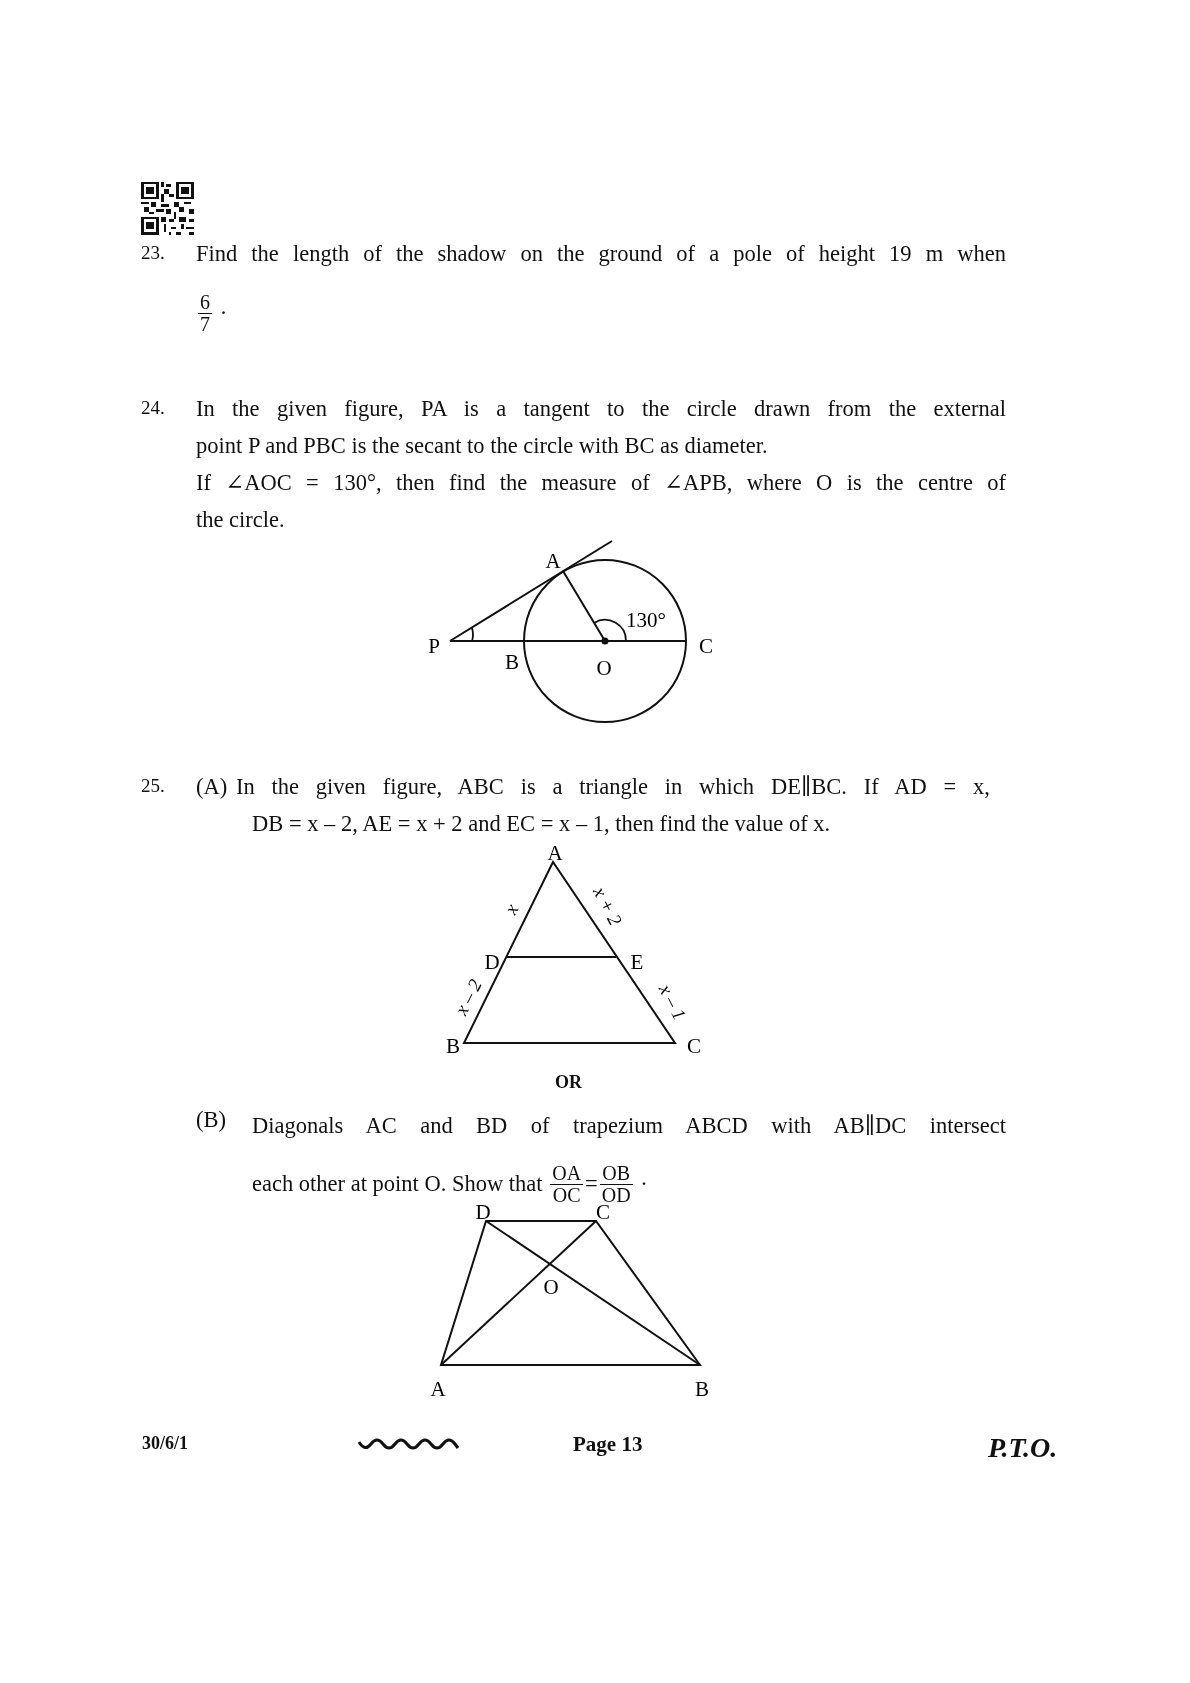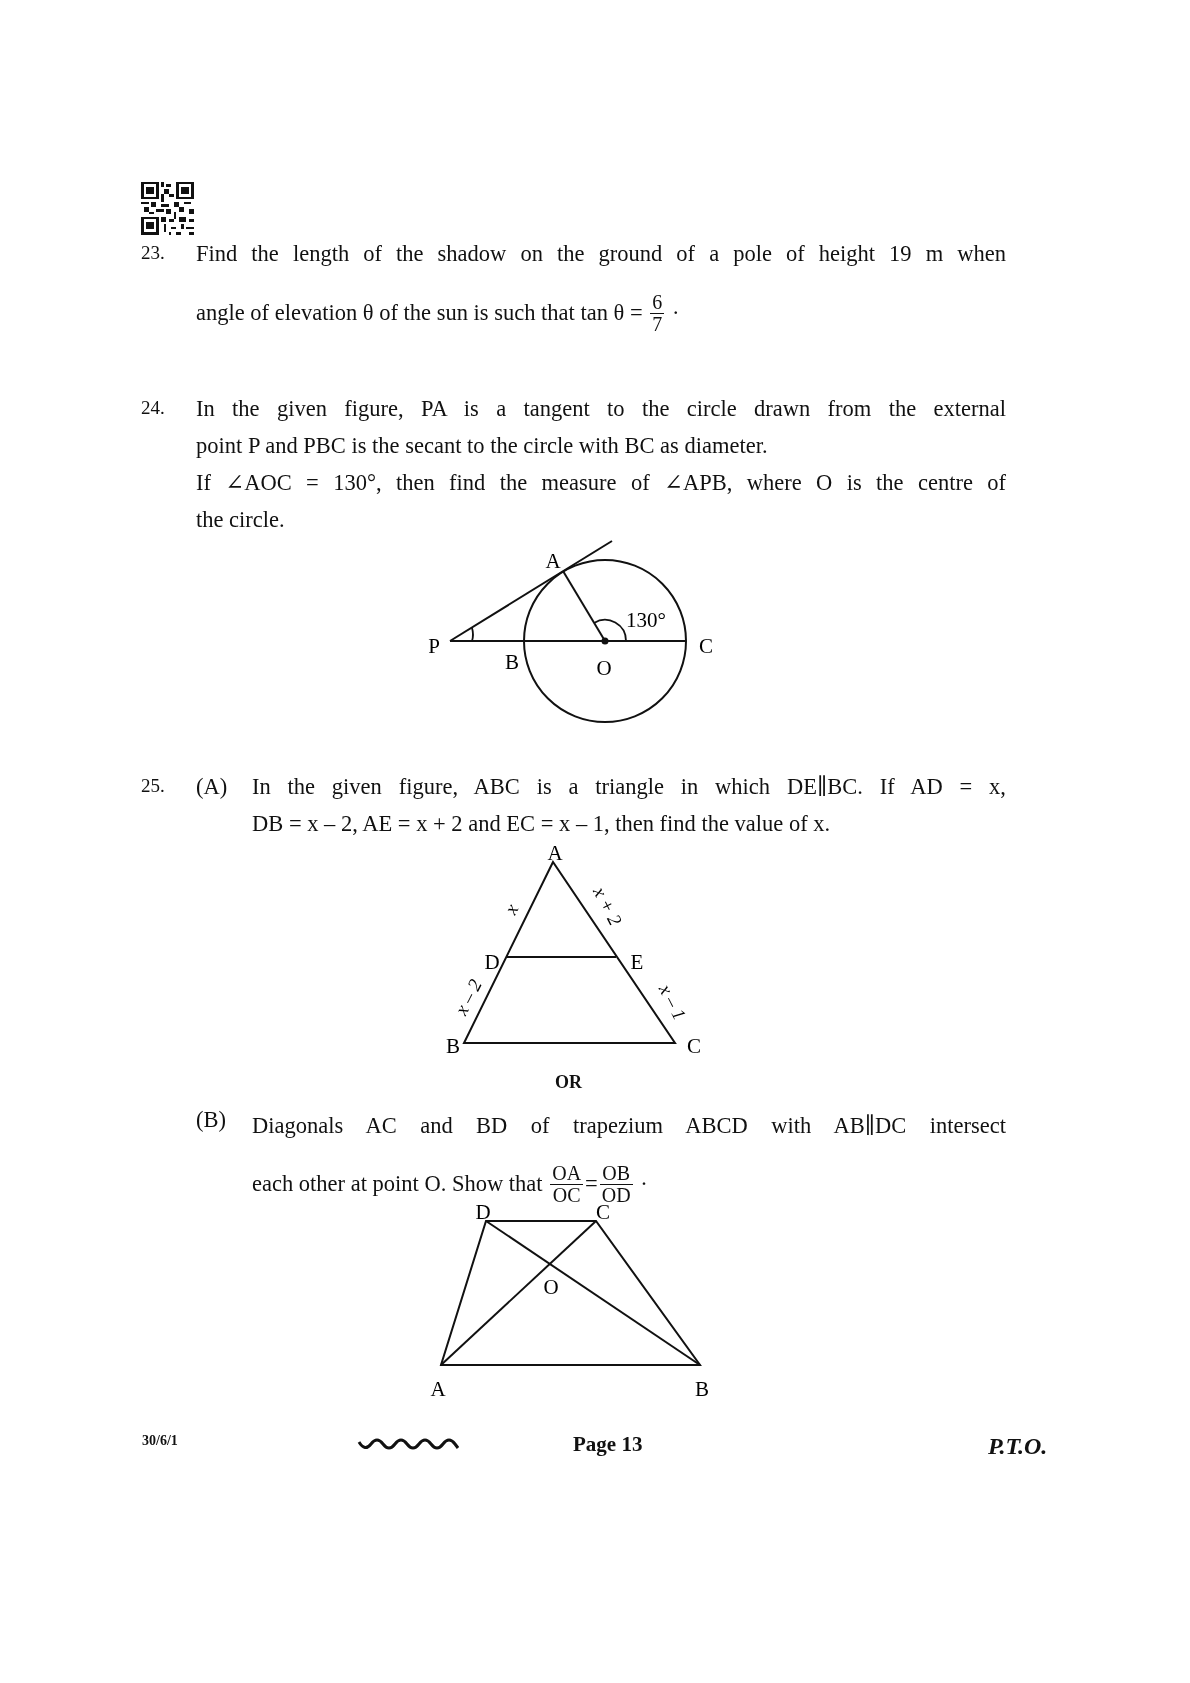--- a/index.html
+++ b/index.html
@@ -58,21 +58,20 @@
       <rect x="14" y="20" width="2" height="1" fill="#111"></rect>
     <rect x="19" y="20" width="2" height="1" fill="#111"></rect>
       <rect x="11" y="20" width="1" height="1" fill="#111"></rect>
   </svg>
 </div>
 
 <div>
   <span class="abs txt qnum" style="left:141px;top:243px;">23.</span>
   <div class="abs txt just" style="left:196px;top:243px;width:810px;">Find the length of the shadow on the ground of a pole of height 19 m when</div>
   <div class="abs txt" style="left:196px;top:292px;">
-    <span style="vertical-align:middle;">angle of elevation θ of the sun is such that tan θ =</span>
     <span class="frac">
       <span class="num">6</span>
       <span class="den">7</span>
     </span>
     <span style="vertical-align:middle;">·</span>
   </div>
 </div>
 
 <div>
   <span class="abs txt qnum" style="left:141px;top:398px;">24.</span>
@@ -94,21 +93,21 @@
     <text x="512" y="669" font-size="21" text-anchor="middle">B</text>
     <text x="604" y="675" font-size="21" text-anchor="middle">O</text>
     <text x="706" y="653" font-size="21" text-anchor="middle">C</text>
     <text x="646" y="627" font-size="21" text-anchor="middle">130°</text>
   </svg>
 </div>
 
 <div>
   <span class="abs txt qnum" style="left:141px;top:776px;">25.</span>
   <span class="abs txt" style="left:196px;top:776px;">(A)</span>
-  <div class="abs txt just" style="left:252px;top:776px;width:754px;">In the given figure, ABC is a triangle in which DE∥BC. If AD = x,</div>
+  <div class="abs txt just" style="left:236px;top:776px;width:754px;">In the given figure, ABC is a triangle in which DE∥BC. If AD = x,</div>
   <div class="abs txt" style="left:252px;top:813px;">DB = x – 2, AE = x + 2 and EC  = x – 1, then find the value of x.</div>
 
   <svg class="abs" style="left:0;top:0;" width="1190" height="1100" viewBox="0 0 1190 1100">
     <polygon points="553,862 464,1043 675,1043" fill="none" stroke="#111" stroke-width="2"></polygon>
     <line x1="507" y1="957" x2="616" y2="957" stroke="#111" stroke-width="2"></line>
     <text x="555" y="860" font-size="21" text-anchor="middle">A</text>
     <text x="492" y="969" font-size="21" text-anchor="middle">D</text>
     <text x="637" y="969" font-size="21" text-anchor="middle">E</text>
     <text x="453" y="1053" font-size="21" text-anchor="middle">B</text>
     <text x="694" y="1053" font-size="21" text-anchor="middle">C</text>
@@ -140,19 +139,19 @@
     <line x1="700" y1="1365" x2="486" y2="1221" stroke="#111" stroke-width="2"></line>
     <text x="483" y="1219" font-size="21" text-anchor="middle">D</text>
     <text x="603" y="1219" font-size="21" text-anchor="middle">C</text>
     <text x="551" y="1294" font-size="21" text-anchor="middle">O</text>
     <text x="438" y="1396" font-size="21" text-anchor="middle">A</text>
     <text x="702" y="1396" font-size="21" text-anchor="middle">B</text>
   </svg>
 </div>
 
 <div>
-  <span class="abs txt bold" style="left:142px;top:1434px;font-size:14px;">30/6/1</span>
+  <span class="abs txt bold" style="left:142px;top:1434px;font-size:18px;">30/6/1</span>
   <svg class="abs" style="left:357px;top:1436px;" width="104" height="16" viewBox="0 0 104 16">
     <path d="M2 6 Q 8 16 14 8 Q 20 0 26 8 Q 32 16 38 8 Q 44 0 50 8 Q 56 16 62 8 Q 68 0 74 8 Q 80 16 86 8 Q 92 0 98 8 L 101 12" fill="none" stroke="#111" stroke-width="3"></path>
   </svg>
   <span class="abs txt bold" style="left:573px;top:1434px;font-size:21px;">Page 13</span>
-  <span class="abs txt bold ital" style="left:988px;top:1434px;font-size:24px;">P.T.O.</span>
+  <span class="abs txt bold ital" style="left:988px;top:1434px;font-size:28px;">P.T.O.</span>
 </div>
 
 </body></html>

